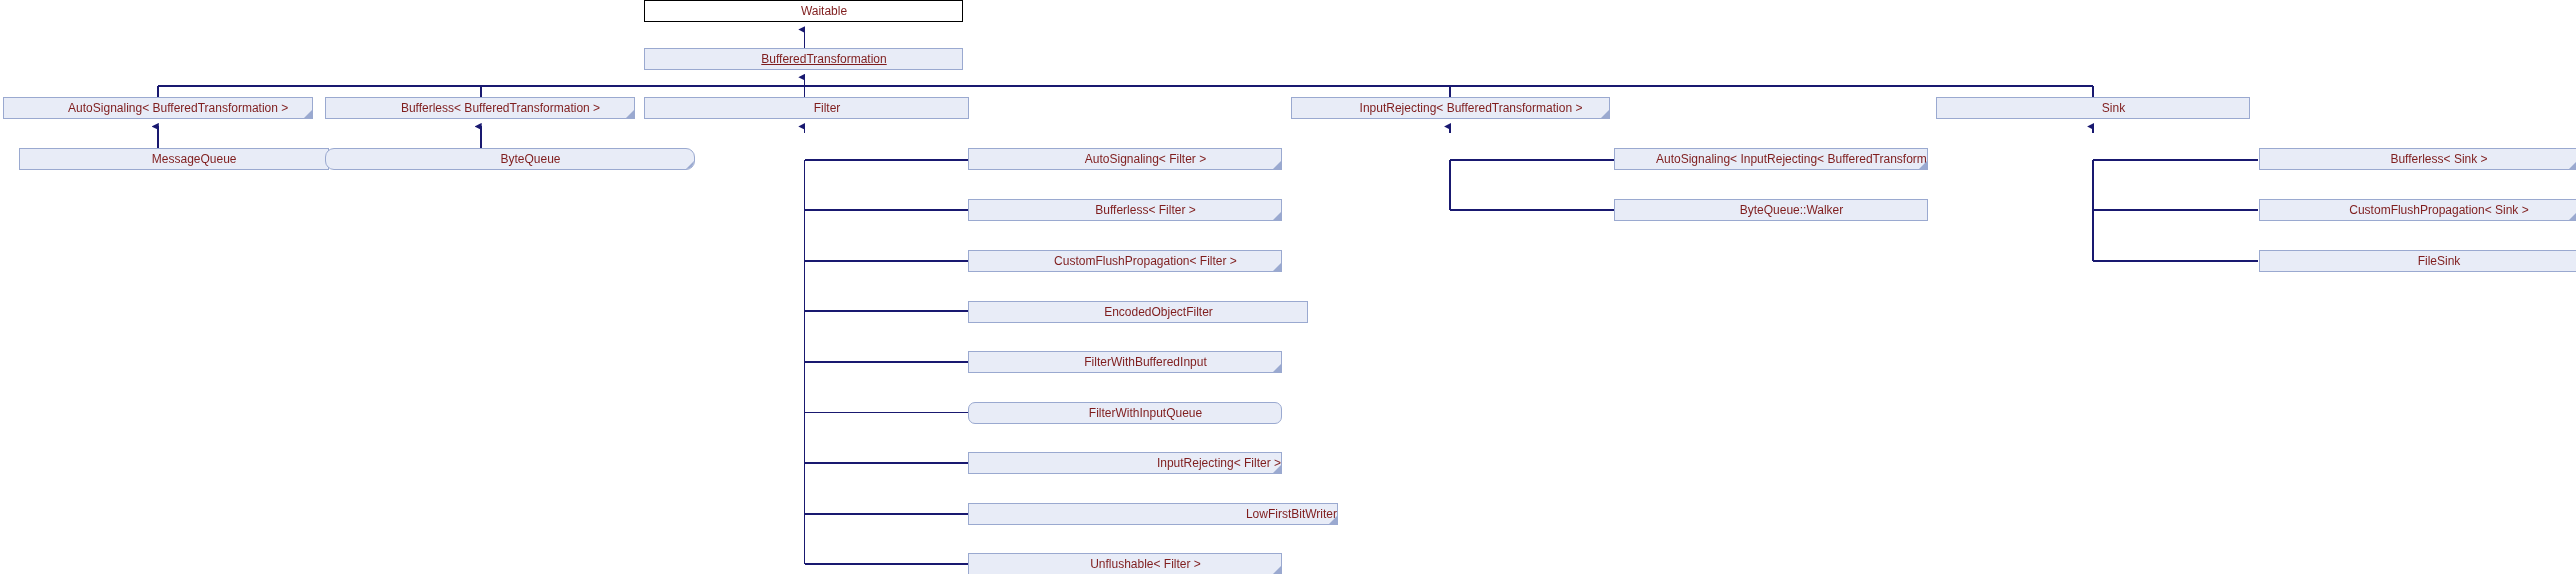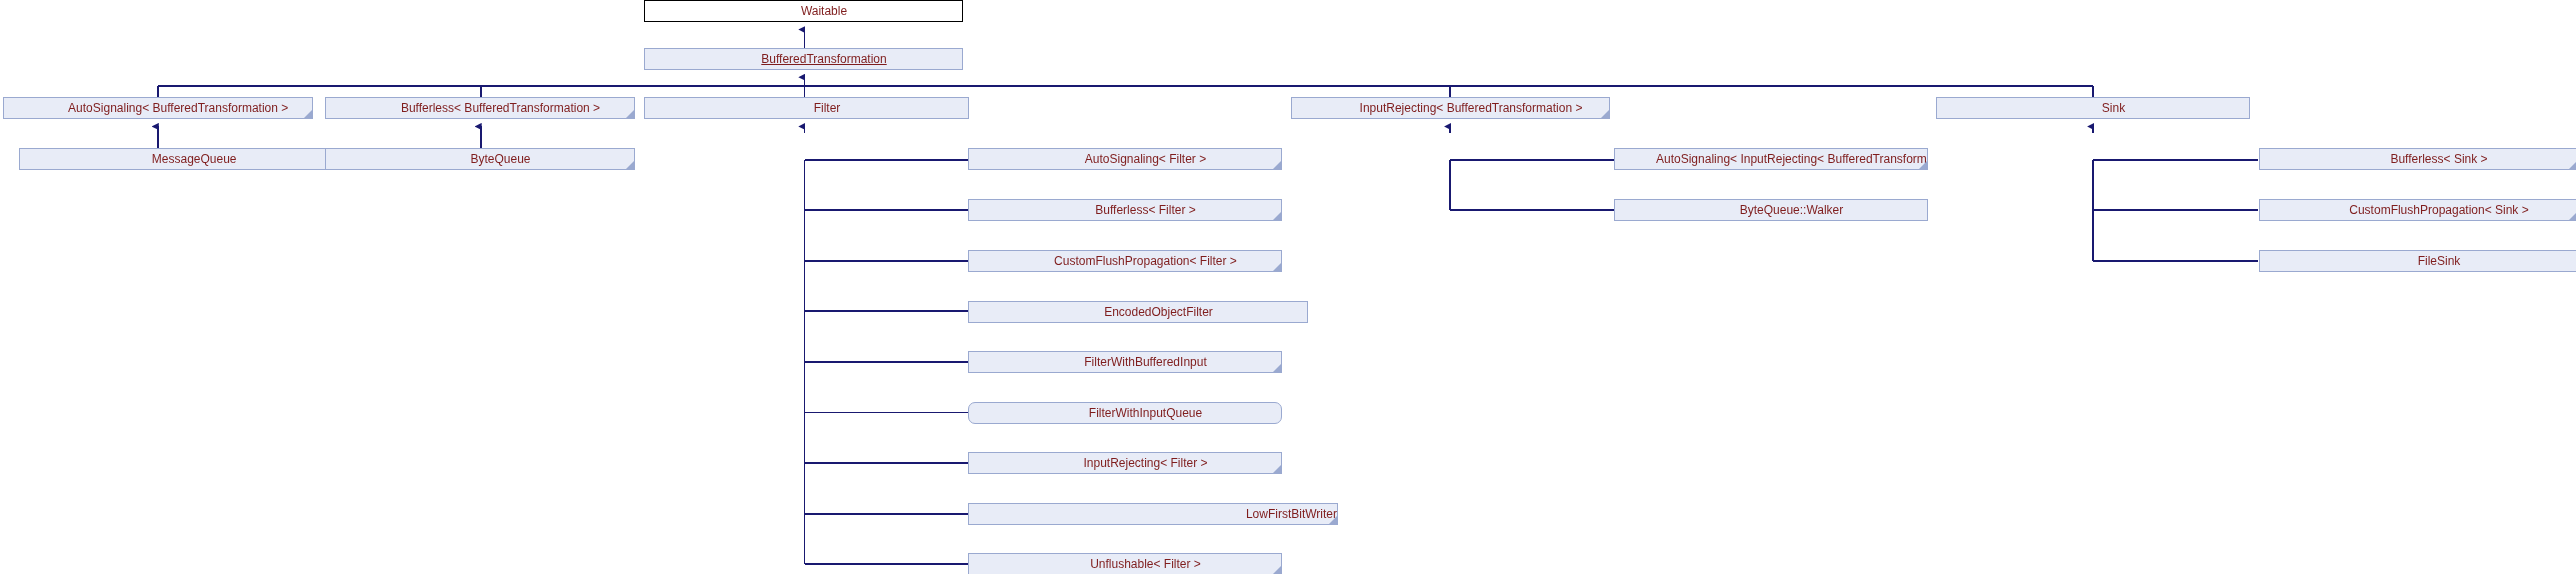--- a/index.html
+++ b/index.html
@@ -135,42 +135,42 @@
       </div>
       <div class="node derived tmpl" style="left: 1291px; top: 97px; width: 319px;">
         <span class="node-label">InputRejecting&lt; BufferedTransformation &gt;</span>
       </div>
       <div class="node derived" style="left: 1936px; top: 97px; width: 314px;">
         <span class="node-label">Sink</span>
       </div>
       <div class="node derived" style="left: 2.7px; top: 148px; width: 310px; margin-left: 16px;">
         <span class="node-label">MessageQueue</span>
       </div>
-      <div class="node derived tmpl" style="left: 325px; top: 148px; width: 310px;">
+      <div class="node derived tmpl" style="left: 325px; top: 148px; width: 370px; border-radius: 9px;">
         <span class="node-label">ByteQueue</span>
       </div>
       <div class="node derived tmpl" style="left: 968px; top: 148px; width: 314px;">
         <span class="node-label">AutoSignaling&lt; Filter &gt;</span>
       </div>
       <div class="node derived tmpl" style="left: 968px; top: 199px; width: 314px;">
         <span class="node-label">Bufferless&lt; Filter &gt;</span>
       </div>
       <div class="node derived tmpl" style="left: 968px; top: 250px; width: 314px;">
         <span class="node-label">CustomFlushPropagation&lt; Filter &gt;</span>
       </div>
       <div class="node derived" style="left: 968px; top: 301px; width: 340px;">
         <span class="node-label">EncodedObjectFilter</span>
       </div>
       <div class="node derived tmpl" style="left: 968px; top: 351px; width: 314px;">
         <span class="node-label">FilterWithBufferedInput</span>
       </div>
       <div class="node derived" style="left: 968px; top: 402px; width: 314px; border-radius: 7px;">
         <span class="node-label">FilterWithInputQueue</span>
       </div>
-      <div class="node derived tmpl" style="left: 968px; top: 452px; width: 314px;">
+      <div class="node derived tmpl" style="left: 968px; top: 452px; width: 314px; text-align: right;">
         <span class="node-label">InputRejecting&lt; Filter &gt;</span>
       </div>
       <div class="node derived tmpl" style="left: 968px; top: 503px; width: 370px; text-align: right;">
         <span class="node-label">LowFirstBitWriter</span>
       </div>
       <div class="node derived tmpl" style="left: 968px; top: 553px; width: 314px;">
         <span class="node-label">Unflushable&lt; Filter &gt;</span>
       </div>
       <div class="node derived tmpl" style="left: 1614px; top: 148px; width: 314px;">
         <span class="node-label">AutoSignaling&lt; InputRejecting&lt; BufferedTransformation &gt; &gt;</span>

